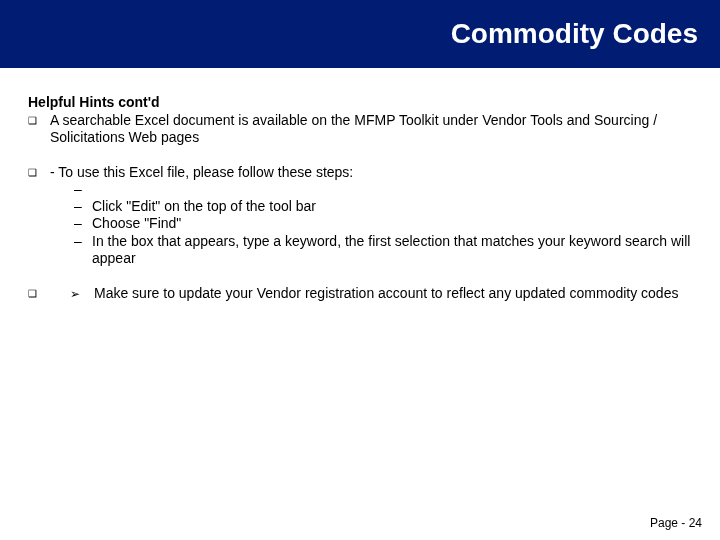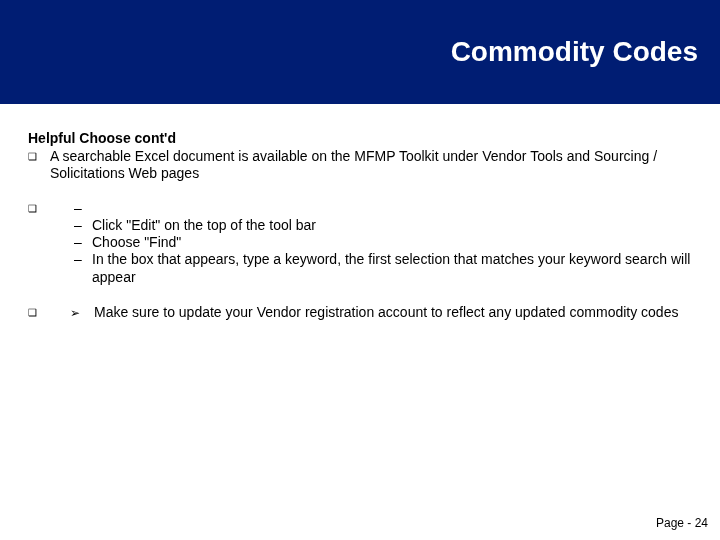--- a/index.html
+++ b/index.html
@@ -6,21 +6,21 @@
   body {
     width: 720px;
     height: 540px;
     font-family: Arial, Helvetica, sans-serif;
     background: #fff;
     position: relative;
     overflow: hidden;
   }
   .header {
     background: #001d73;
-    height: 104px;
+    height: 68px;
     display: flex;
     align-items: center;
     justify-content: flex-end;
     padding-right: 22px;
   }
   .header-title {
     color: #fff;
     font-size: 28px;
     font-weight: bold;
   }
@@ -69,44 +69,45 @@
   }
   .arrow-mark {
     width: 24px;
     flex-shrink: 0;
     font-size: 12px;
     line-height: 18px;
   }
   .footer {
     position: absolute;
     bottom: 10px;
-    right: 12px;
+    right: 18px;
     font-size: 12px;
     color: #000;
   }
 </style>
 </head>
 <body>
 
 <div class="header">
   <div class="header-title">Commodity Codes</div>
 </div>
 
 <div class="content">
 
-  <div class="section-title">Helpful Choose cont'd</div>
+  <div class="section-title">Helpful Hints cont'd</div>
 
   <div class="bullet-row tight">
     <div class="bullet-mark">❑</div>
     <div class="bullet-body">A searchable Excel document is available on the MFMP Toolkit under Vendor Tools and Sourcing / Solicitations Web pages</div>
   </div>
 
   <div class="bullet-row">
     <div class="bullet-mark">❑</div>
     <div class="bullet-body">
+      <div class="sub-line">- To use this Excel file, please follow these steps:</div>
       <div class="dash-list">
         <div class="dash-row">
           <div class="dash-mark">–</div>
         </div>
         <div class="dash-row">
           <div class="dash-mark">–</div>
           <div>Click "Edit" on the top of the tool bar</div>
         </div>
         <div class="dash-row">
           <div class="dash-mark">–</div>

